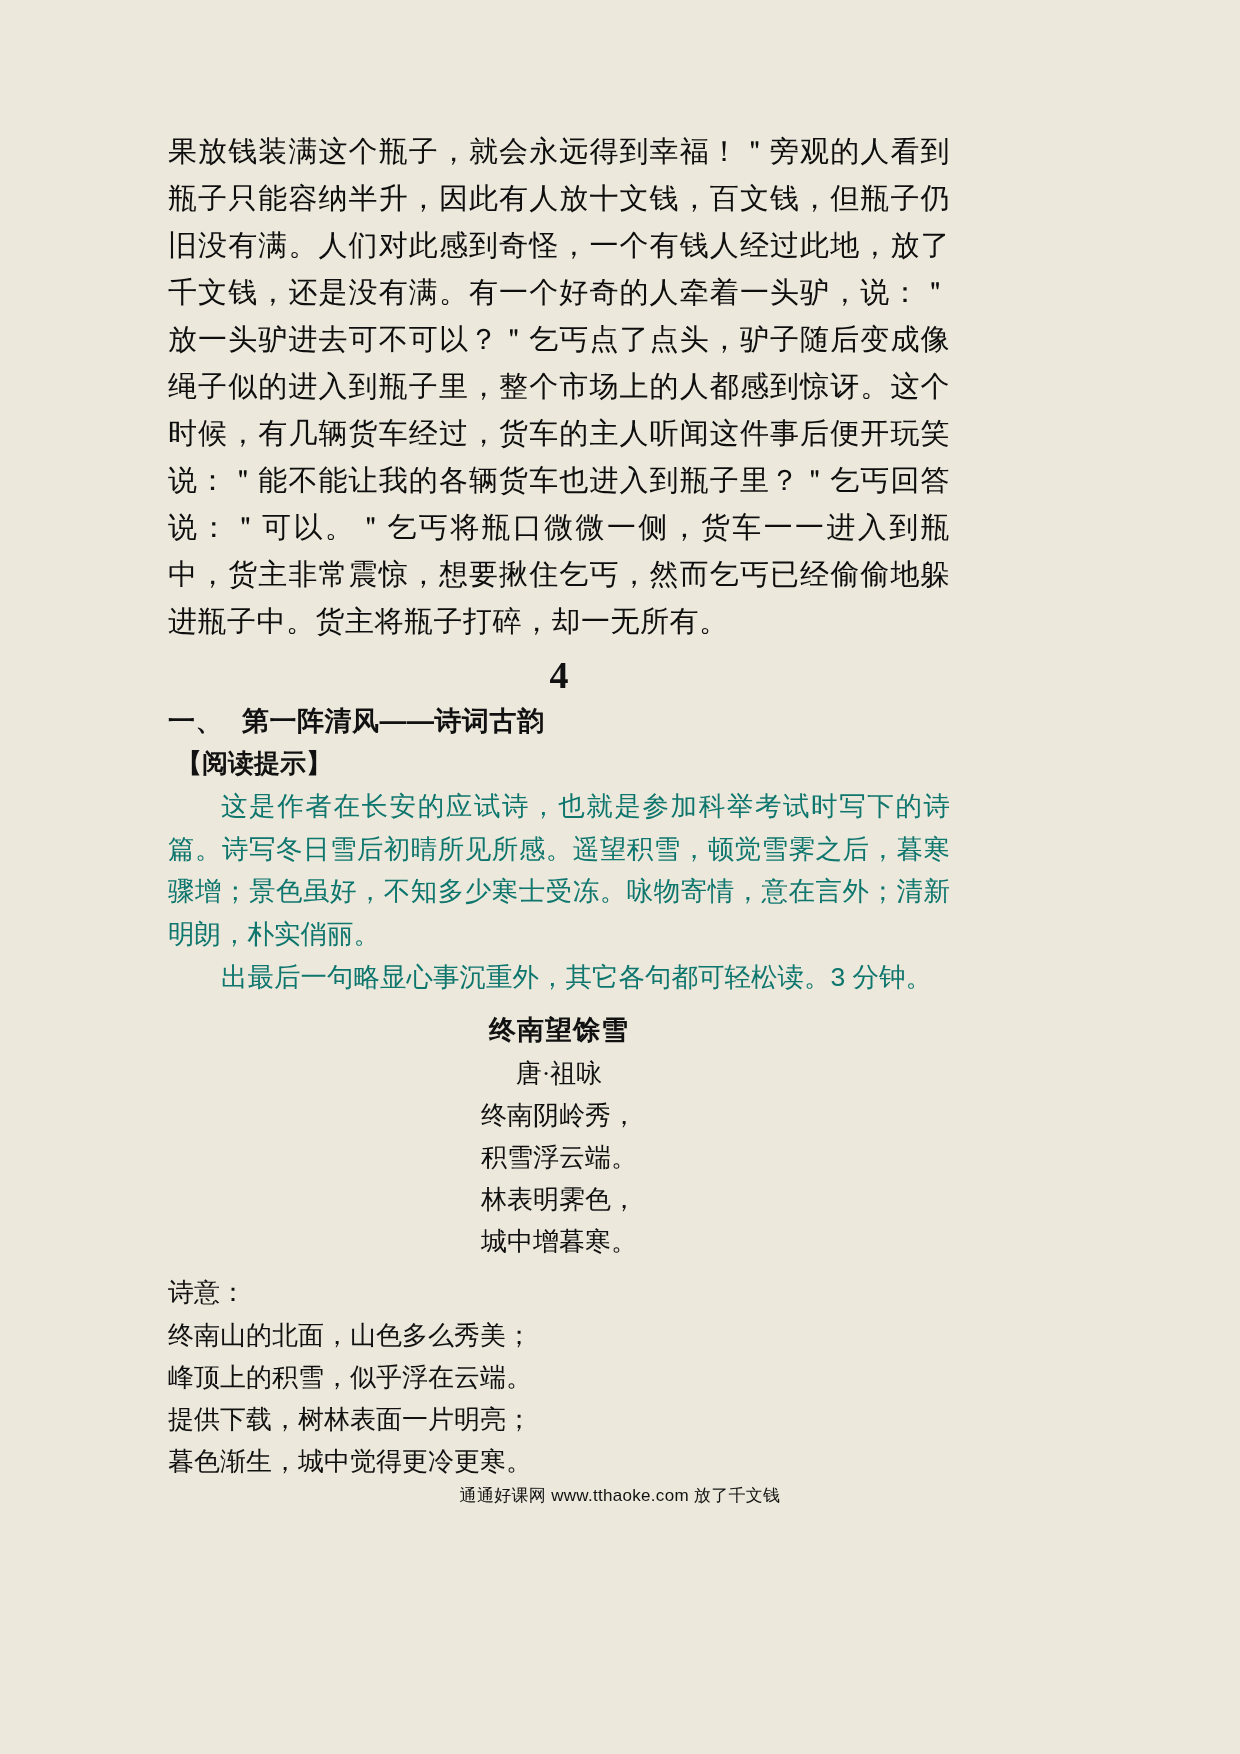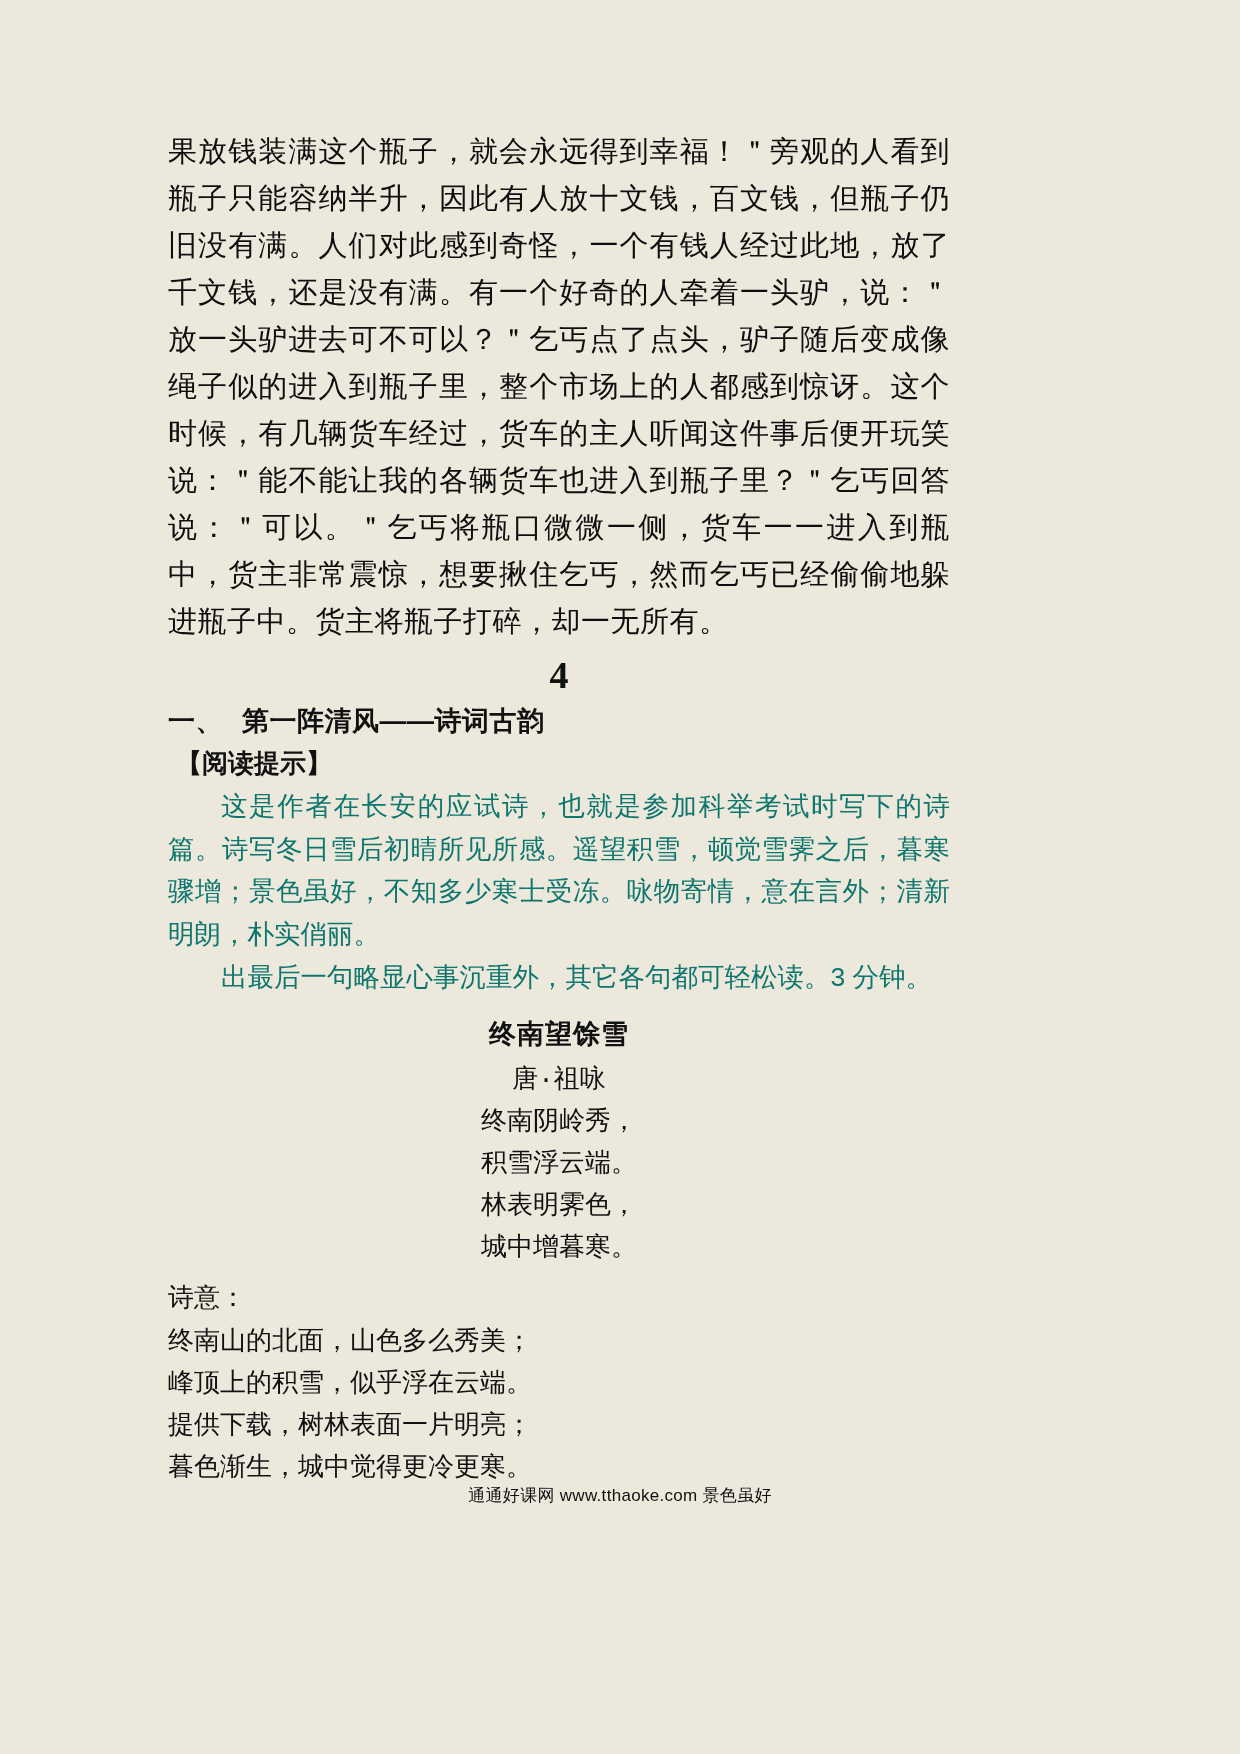--- a/index.html
+++ b/index.html
@@ -90,41 +90,41 @@
   .prose-sans p {
     margin: 0;
   }
   .indent-2 {
     text-indent: 2em;
   }
 
   
   .poem {
     text-align: center;
-    font-family: Liberation Mono, monospace;
-    margin-top: 16px;
+    font-family: Liberation Serif, serif;
+    margin-top: 10px;
   }
   .poem-title {
     font-weight: bold;
     font-size: 27px;
     line-height: 1.62;
     letter-spacing: 1px;
   }
   .poem-author {
     font-size: 26px;
     line-height: 1.62;
   }
   .poem-line {
     font-size: 26px;
     line-height: 1.62;
   }
 
   
   .translation {
-    font-family: Liberation Serif, serif;
+    font-family: Liberation Sans, sans-serif;
     font-size: 26px;
     line-height: 1.62;
     margin-top: 8px;
   }
   .translation div {
     margin: 0;
   }
 
   
   .footer {
@@ -174,14 +174,14 @@
     <div class="translation">
       <div>诗意：</div>
       <div>终南山的北面，山色多么秀美；</div>
       <div>峰顶上的积雪，似乎浮在云端。</div>
       <div>提供下载，树林表面一片明亮；</div>
       <div>暮色渐生，城中觉得更冷更寒。</div>
     </div>
 
   </div>
 
-  <div class="footer">通通好课网 www.tthaoke.com 景色虽好</div>
+  <div class="footer">通通好课网 www.tthaoke.com 放了千文钱</div>
 </div>
 
 </body></html>

